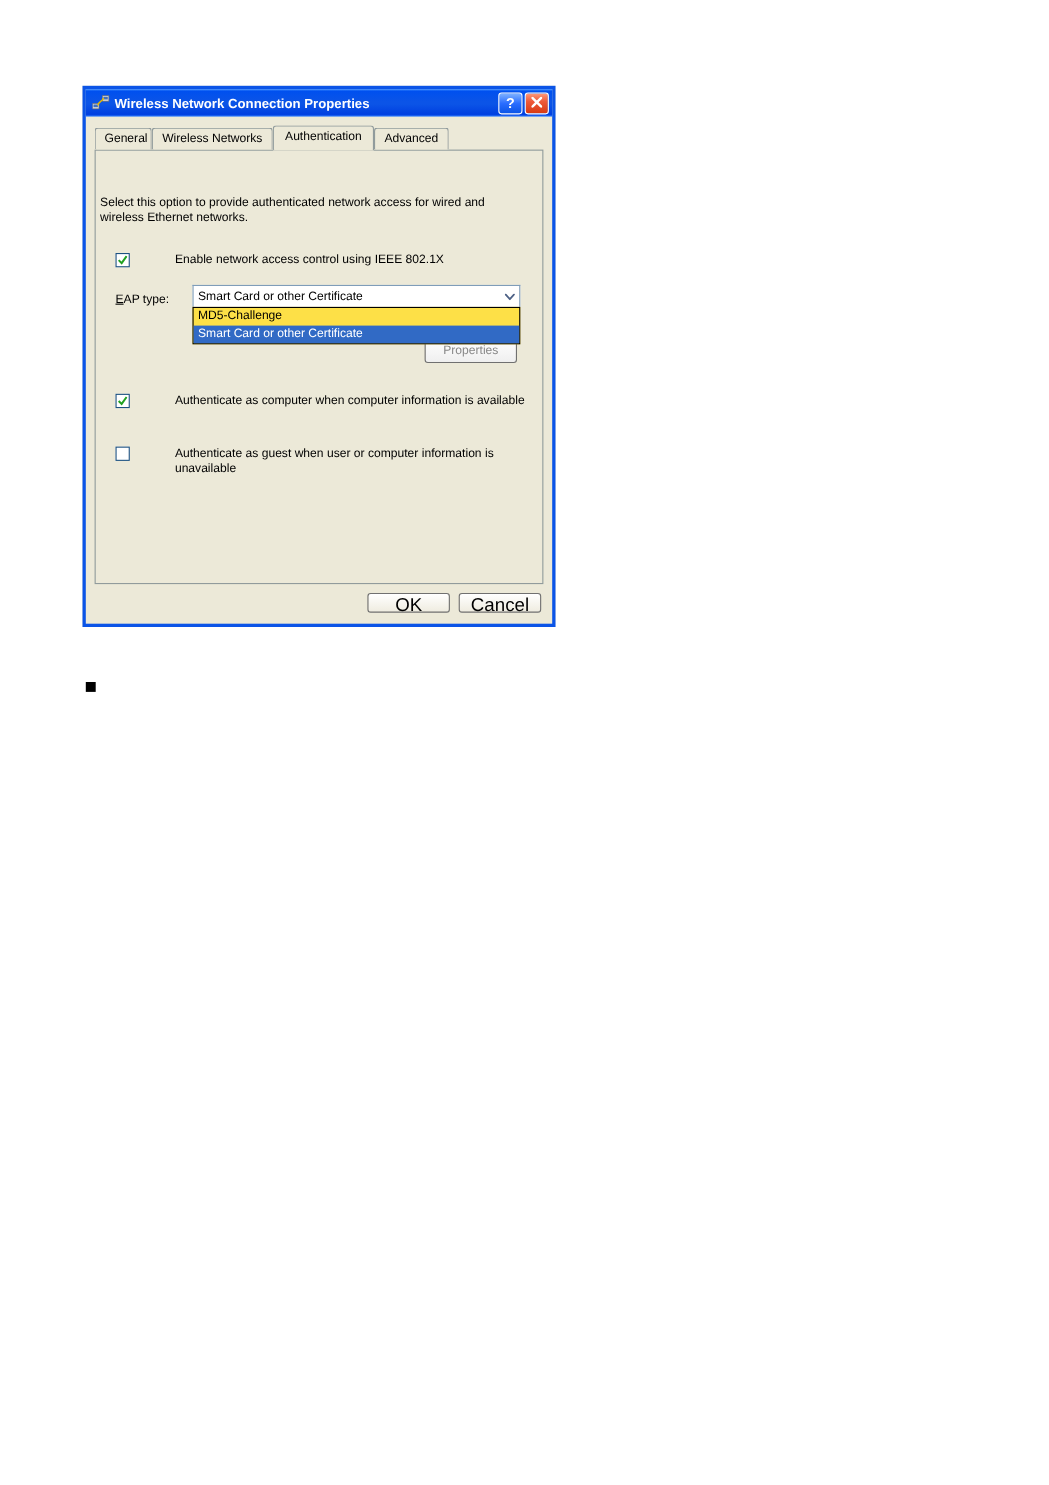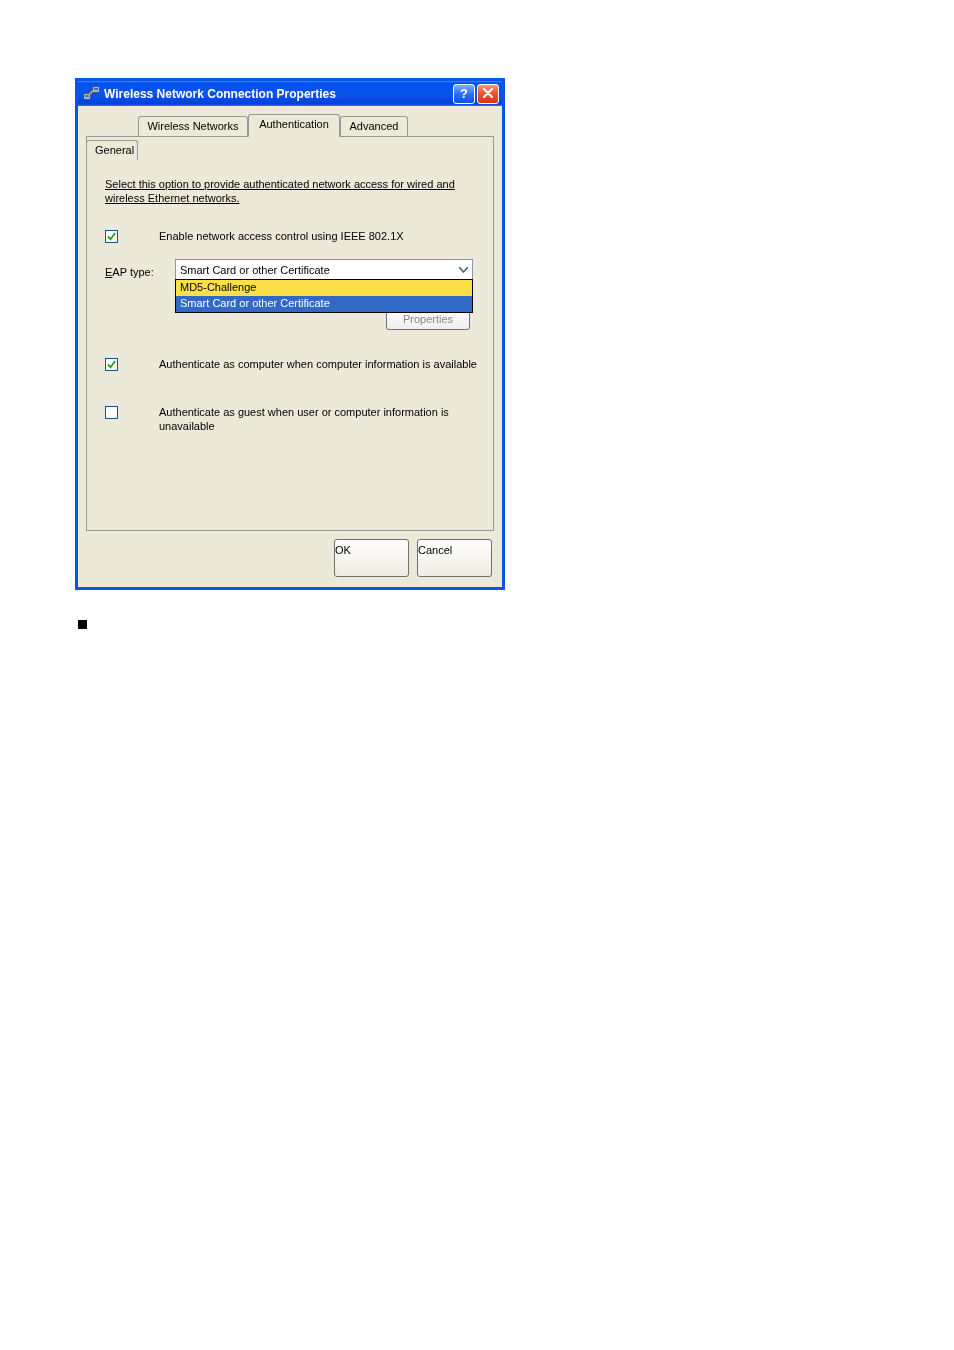--- a/index.html
+++ b/index.html
@@ -111,25 +111,24 @@
     margin: 0 8px 8px 8px;
     border: 1px solid #919b9c;
     border-top: 1px solid #919b9c;
     background: #ece9d8; 
     height: 395px;
     position: relative;
     box-sizing: border-box;
   }
   .desc {
     position: absolute;
-    left: 18px;
+    left: 4px;
     top: 40px;
     width: 370px;
     line-height: 14px;
-    text-decoration: underline;
   }
   .chk-row {
     position: absolute;
     display: flex;
     align-items: flex-start;
     gap: 6px;
   }
   .chk {
     width: 13px;
     height: 13px;
@@ -215,26 +214,26 @@
     box-sizing: border-box;
   }
   .bottom-buttons {
     display: flex;
     gap: 8px;
     justify-content: flex-end;
     padding: 0 10px 10px 0;
   }
   .btn {
     width: 75px;
-    height: 38px;
+    height: 18px;
     border: 1px solid #707070;
     border-radius: 3px;
     background: linear-gradient(to bottom, #ffffff 0%, #efece0 100%);
-    font-size: 11px;
-    text-align: left;
+    font-size: 17px;
+    text-align: center;
     line-height: 20px;
     box-sizing: border-box;
   }
   .bullet {
     position: absolute;
     left: 78px;
     top: 620px;
     width: 9px;
     height: 9px;
     background: #000;
@@ -264,21 +263,21 @@
       <span class="tbtn close-btn">
         <span>
           <svg width="10" height="10" viewBox="0 0 10 10">
             <path d="M1 1 L9 9 M9 1 L1 9" stroke="#fff" stroke-width="2.2" stroke-linecap="round"></path>
           </svg>
         </span>
       </span>
     </div>
 
     <div class="tabstrip">
-      <div class="tab inactive" style="left:0px; width:52px;margin-top:24px;">General</div>
+      <div class="tab inactive" style="left:0px; width:52px;">General</div>
       <div class="tab inactive" style="left:52px; width:110px;">Wireless Networks</div>
       <div class="tab active" style="left:162px; width:92px;">Authentication</div>
       <div class="tab inactive" style="left:254px; width:68px;">Advanced</div>
     </div>
 
     <div class="tab-panel">
 
       <div class="desc">Select this option to provide authenticated network access for wired and wireless Ethernet networks.</div>
 
       <div class="chk-row" style="left:18px; top:92px;">

